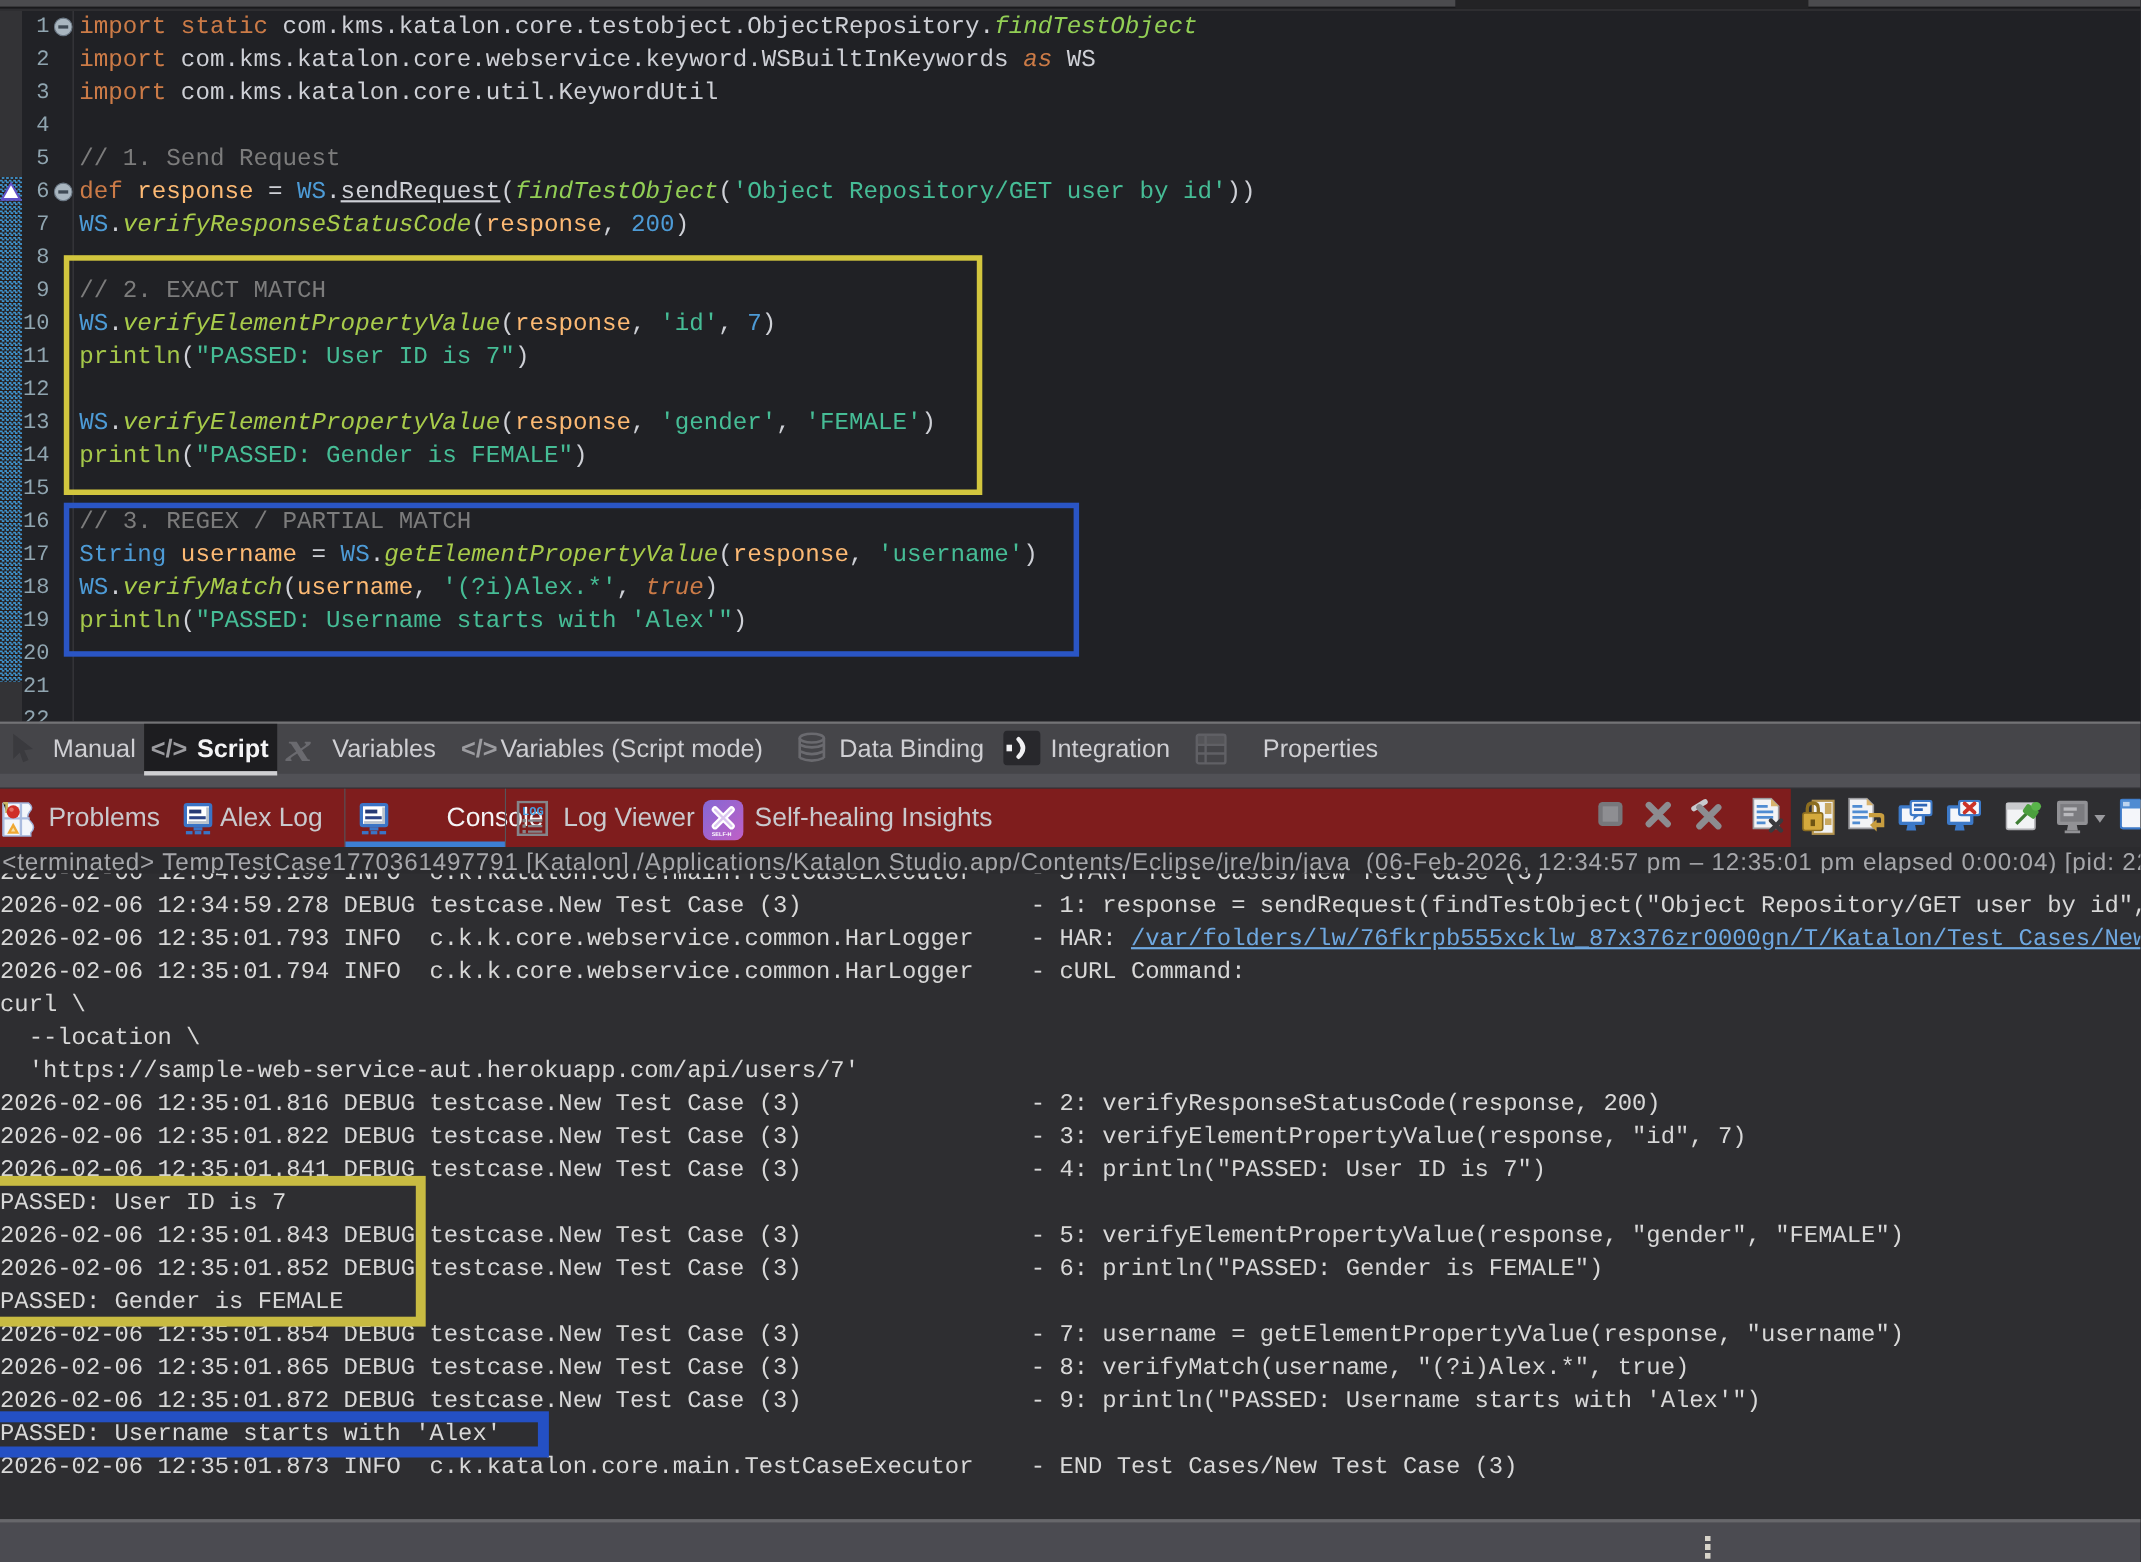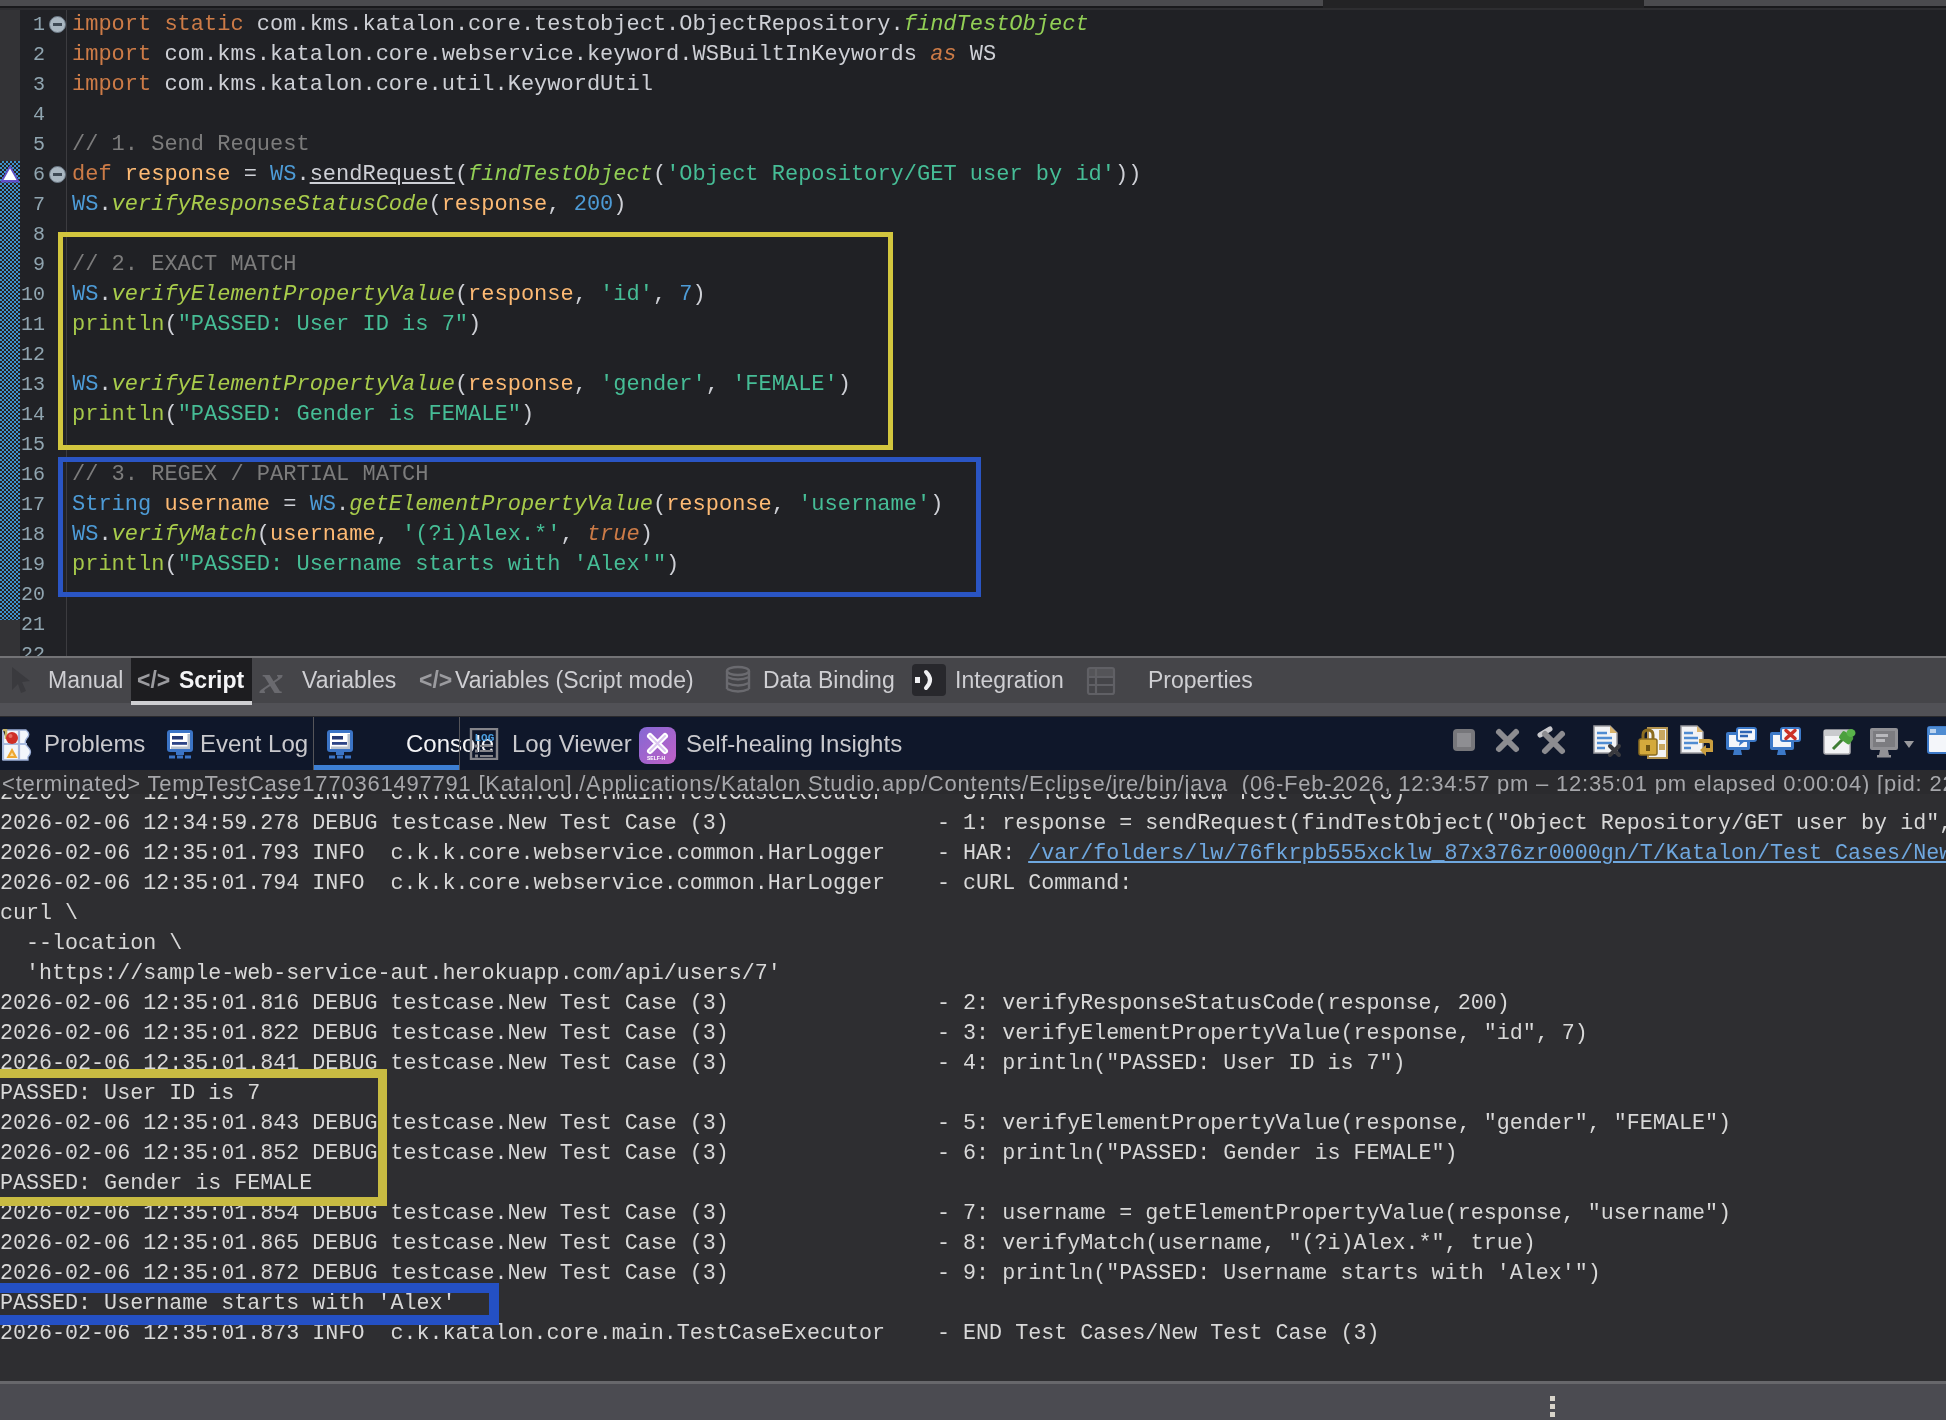--- a/index.html
+++ b/index.html
@@ -41,21 +41,21 @@
 
   
   #edittabs { left:0; top:656px; width:1946px; height:47px; background:#454549; border-top:2px solid #737376; color:#cfcfd3; font-size:23px; }
   #scripttab { left:131px; top:0px; width:121px; height:47px; background:#1d1d20; }
   .etxt { position:absolute; top:9px; }
 
   
   #sash1 { left:0; top:703px; width:1946px; height:14px; background:#515156; border-bottom:1px solid #2a2a2d; }
 
   
-  #contabs { left:0; top:717px; width:1946px; height:53px; background:#0f172a; color:#c9c9cd; font-size:24px; }
+  #contabs { left:0; top:717px; width:1628px; height:53px; background:#7f1d1d; color:#c9c9cd; font-size:24px; }
   .ctxt { position:absolute; top:13px; }
   .csep { position:absolute; top:0; width:1px; height:53px; background:#55555a; }
   #conunder { position:absolute; left:314px; top:48px; width:145px; height:5px; background:#3d7fd4; }
 
   
   #termbar { left:0; top:770px; width:1946px; height:24px; background:#2b2b2e; color:#a6a7ab; font-size:22px; white-space:pre; overflow:hidden; }
   #termbar span { position:absolute; left:2px; top:1px; letter-spacing:0.78px; }
 
   
   #console { left:0; top:794px; width:1946px; height:587px; background:#2e2e31; overflow:hidden; }
@@ -192,21 +192,21 @@
       <rect x="4" y="4" width="20" height="16" fill="#ffffff"></rect>
       <rect x="21.5" y="5" width="2.5" height="15" fill="#b9c2cd"></rect>
       <rect x="5" y="17.5" width="19" height="2.5" fill="#b9c2cd"></rect>
       <rect x="6" y="7" width="11" height="3.5" fill="#273a74"></rect>
       <rect x="6" y="13" width="15" height="2.8" fill="#2d4486"></rect>
       <rect x="10" y="23" width="8" height="3" fill="#3b74c6"></rect>
       <rect x="3" y="26.5" width="6" height="3" fill="#3b74c6"></rect>
       <rect x="11" y="26.5" width="6" height="3" fill="#3b74c6"></rect>
       <rect x="19" y="26.5" width="6" height="3" fill="#3b74c6"></rect>
     </svg>
-    <span class="ctxt" style="left:200px;">Event Log</span>
+    <span class="ctxt" style="left:200px;">Alex Log</span>
     <div class="csep" style="left:313px;"></div>
     <svg class="abs" style="left:326px; top:12px;" width="28" height="30" viewBox="0 0 28 30">
       <rect x="1" y="1" width="26" height="22" rx="3" fill="#3b74c6"></rect>
       <rect x="4" y="4" width="20" height="16" fill="#ffffff"></rect>
       <rect x="21.5" y="5" width="2.5" height="15" fill="#b9c2cd"></rect>
       <rect x="5" y="17.5" width="19" height="2.5" fill="#b9c2cd"></rect>
       <rect x="6" y="7" width="11" height="3.5" fill="#273a74"></rect>
       <rect x="6" y="13" width="15" height="2.8" fill="#2d4486"></rect>
       <rect x="10" y="23" width="8" height="3" fill="#3b74c6"></rect>
       <rect x="3" y="26.5" width="6" height="3" fill="#3b74c6"></rect>

